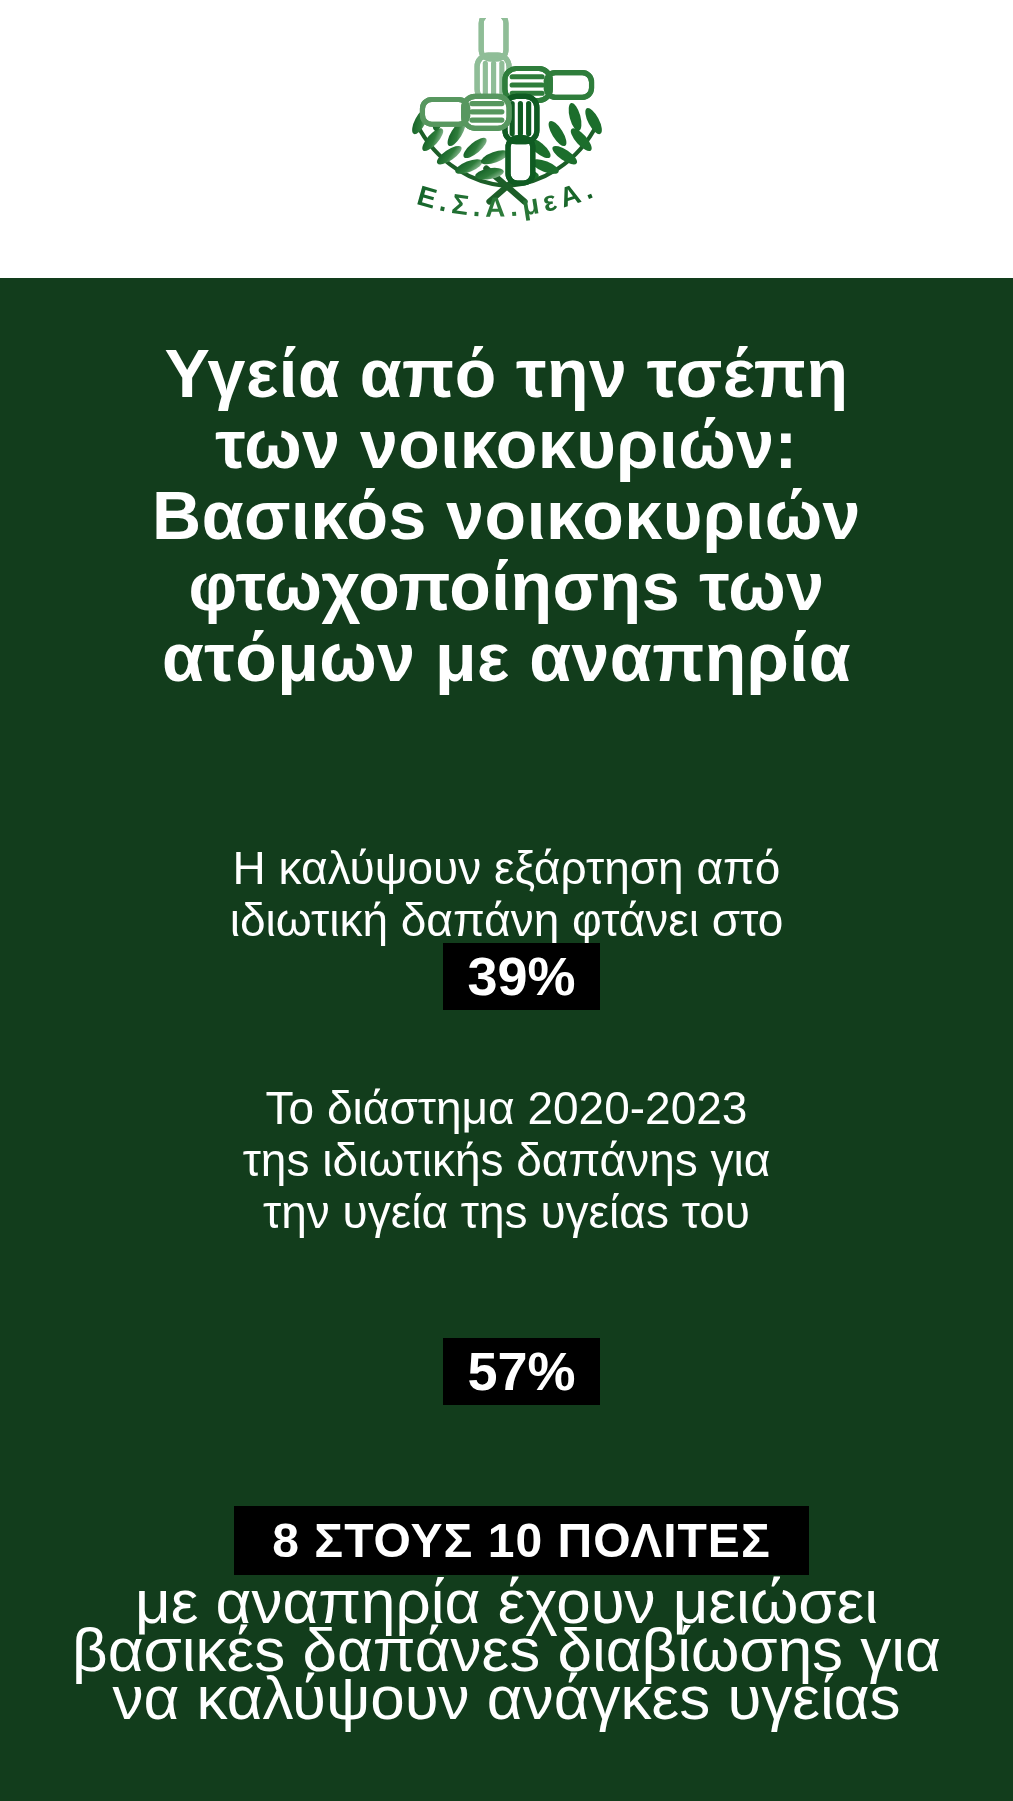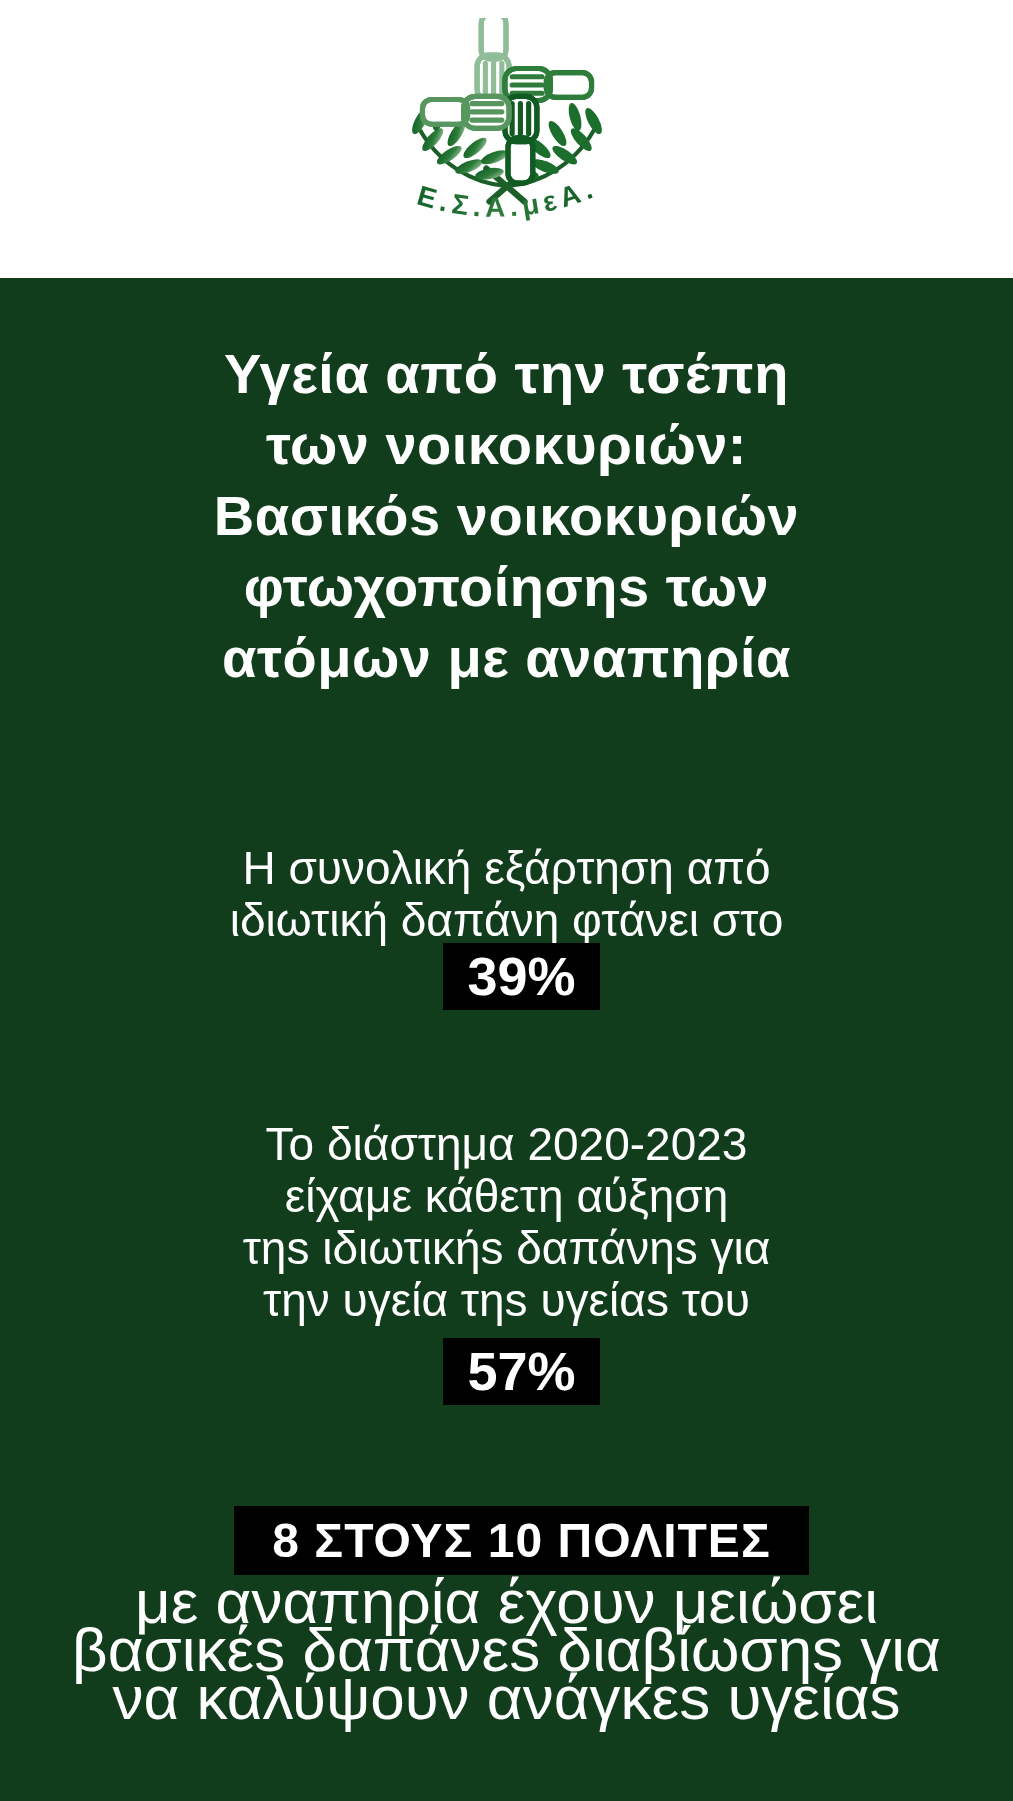--- a/index.html
+++ b/index.html
@@ -20,28 +20,28 @@
     position:absolute;top:18px;left:0;
     width:1013px;height:240px;
     display:flex;align-items:flex-start;justify-content:center;
   }
   .txtblock{
     position:absolute;left:0;width:1013px;
     text-align:center;color:#ffffff;
   }
   .title{
     top:338px;
-    font-size:56px;line-height:71px;font-weight:700;
+    font-size:68px;line-height:71px;font-weight:700;
     letter-spacing:0.5px;
   }
   .stat-lines{
     font-size:46px;line-height:52px;font-weight:400;
   }
   .stat1{ top:842px; }
-  .stat2{ top:1118px; }
+  .stat2{ top:1082px; }
   .badge-row{ position:absolute;left:0;width:1013px;text-align:center;margin-left:15px; }
   .pct-badge{
     display:inline-block;
     background:#000000;color:#ffffff;
     font-size:54px;font-weight:700;
     height:67px;line-height:67px;
     padding:0 24px;
   }
   .badge39{ top:943px; }
   .badge30{ top:1338px; }
@@ -150,30 +150,29 @@
 
   <div class="txtblock title">
     <div>Υγεία από την τσέπη</div>
     <div>των νοικοκυριών:</div>
     <div>Βασικόs νοικοκυριών</div>
     <div>φτωχοποίησηs των</div>
     <div>ατόμων με αναπηρία</div>
   </div>
 
   <div class="txtblock stat-lines stat1">
-    <div>Η συνολική εξάρτηση από</div>
+    <div>Η καλύψουν εξάρτηση από</div>
     <div>ιδιωτική δαπάνη φτάνει στο</div>
   </div>
   <div class="badge-row badge39">
     <span class="pct-badge">39%</span>
   </div>
 
   <div class="txtblock stat-lines stat2">
     <div>Το διάστημα 2020-2023</div>
-    <div>είχαμε κάθετη αύξηση</div>
     <div>τηs ιδιωτικήs δαπάνηs για</div>
     <div>την υγεία τηs υγείαs του</div>
   </div>
   <div class="badge-row badge30">
     <span class="pct-badge">57%</span>
   </div>
 
   <div class="badge-row badge8row">
     <span class="big-badge">8 ΣΤΟΥΣ 10 ΠΟΛΙΤΕΣ</span>
   </div>

